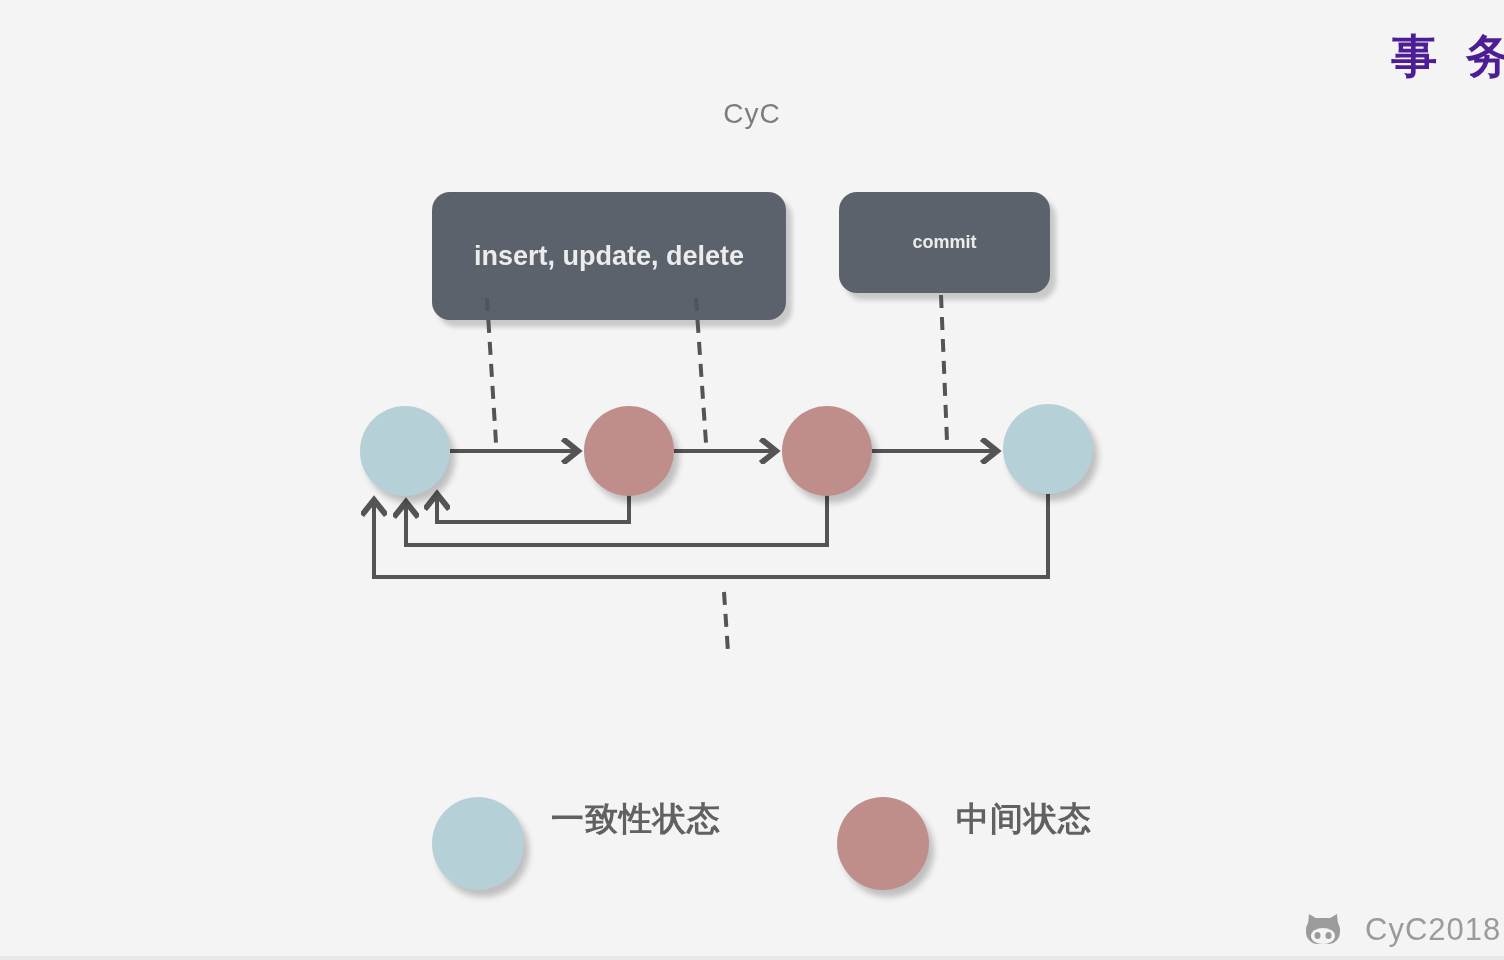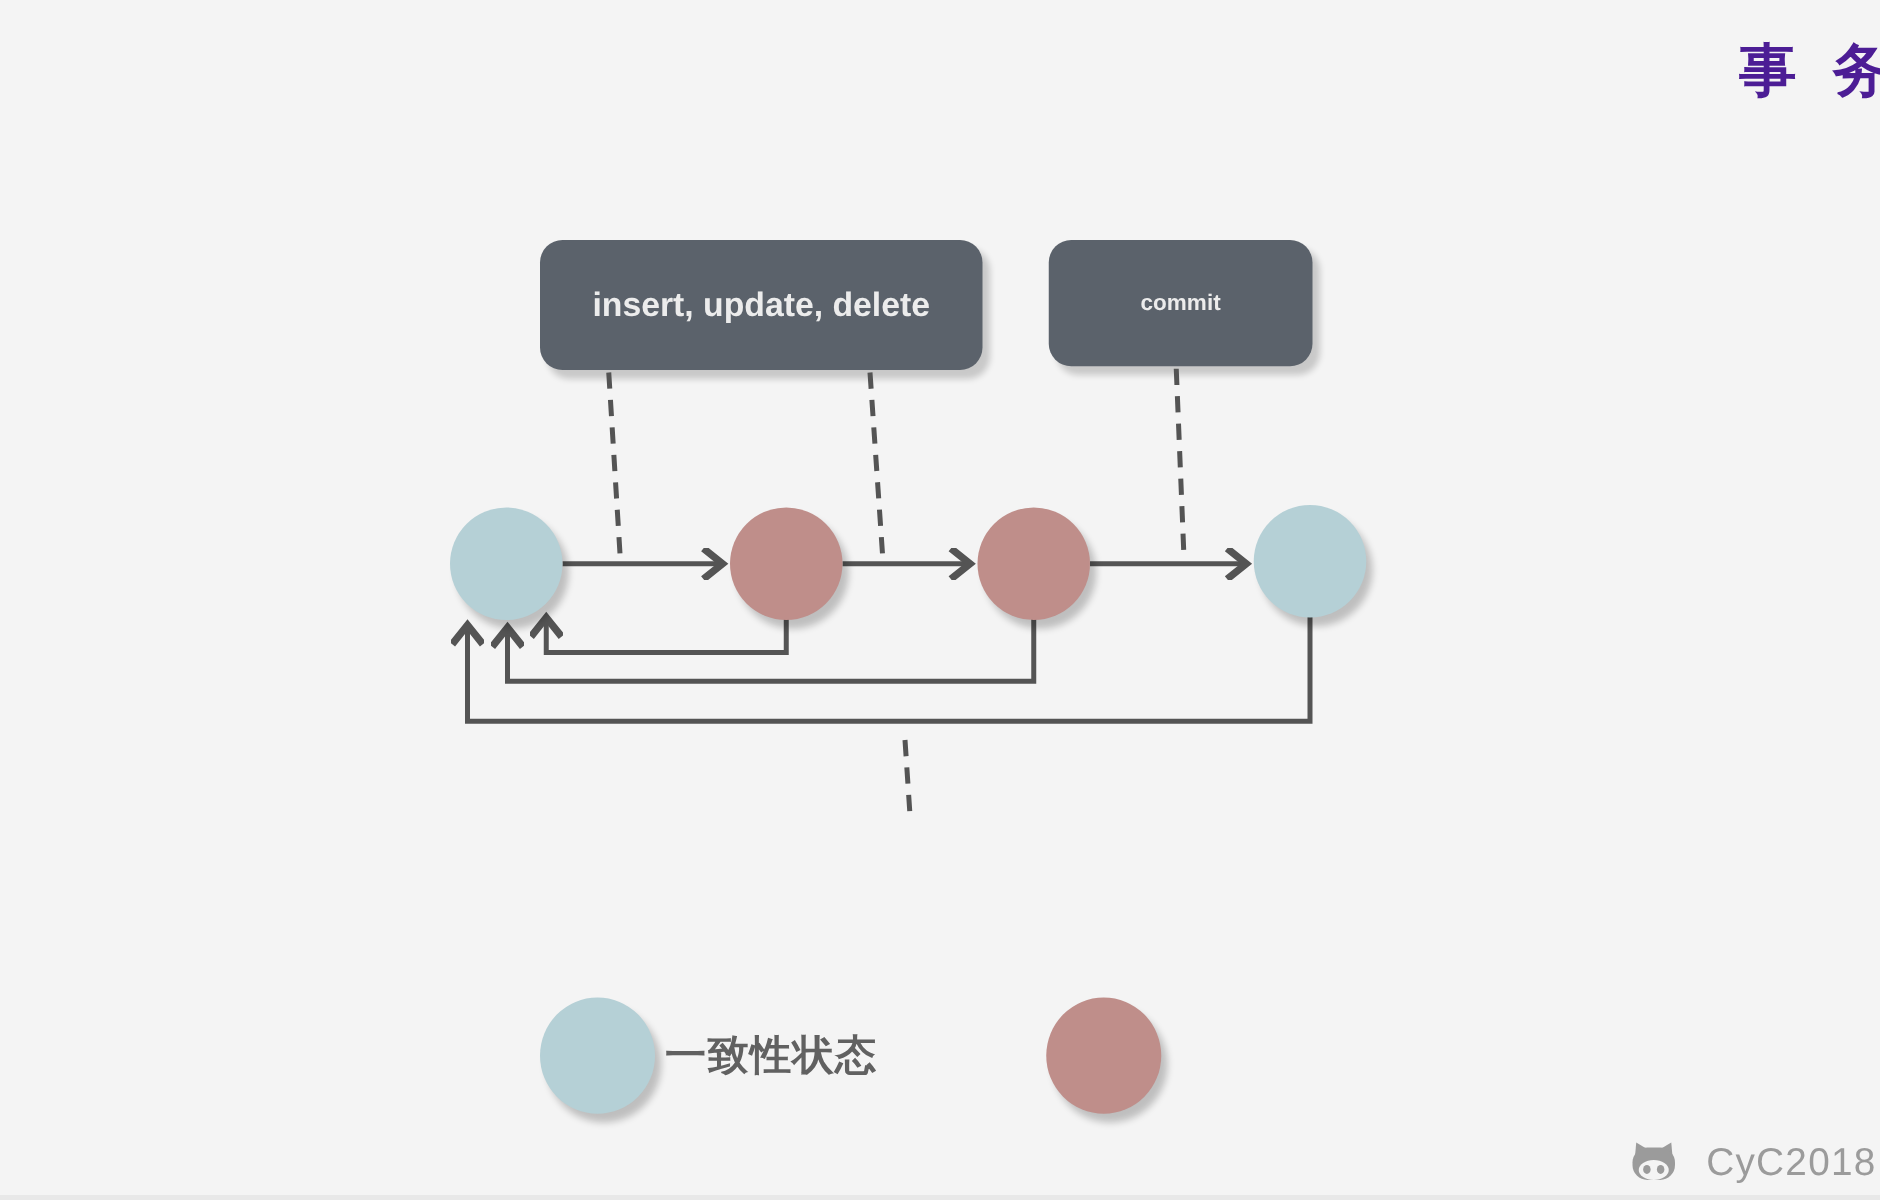--- a/index.html
+++ b/index.html
@@ -25,39 +25,39 @@
   }
   .op-box{
     position:absolute;
     background:#5b626b;
     border-radius:18px;
     box-shadow:6px 7px 5px rgba(0,0,0,0.18);
     display:flex;align-items:center;justify-content:center;
     color:#ececec;font-weight:bold;
     text-align:center;
   }
-  .box-insert{left:432px;top:192px;width:354px;height:104px;font-size:27px;}
+  .box-insert{left:432px;top:192px;width:354px;height:128px;font-size:27px;}
   .box-commit{left:839px;top:192px;width:211px;height:101px;font-size:18px;}
   .box-rollback{left:577px;top:654px;width:295px;height:104px;font-size:29px;}
   .state{
     position:absolute;width:90px;height:90px;border-radius:50%;
     box-shadow:5px 7px 6px rgba(0,0,0,0.22);
   }
   .state-consistent{background:#b5d0d6;}
   .state-intermediate{background:#bf8e8a;}
   .s1{left:360px;top:406px;}
   .s2{left:584px;top:406px;}
   .s3{left:782px;top:406px;}
   .s4{left:1003px;top:404px;}
   .lines{
     position:absolute;left:0;top:0;width:1504px;height:960px;
     pointer-events:none;
   }
   .legend-item{
-    position:absolute;display:flex;align-items:center;gap:8px;
+    position:absolute;display:flex;gap:27px;
     height:94px;
   }
   .legend-blue{left:432px;top:797px;}
   .legend-pink{left:837px;top:797px;}
   .legend-swatch{
     width:92px;height:93px;border-radius:50%;
     box-shadow:5px 7px 6px rgba(0,0,0,0.22);
     flex:0 0 auto;
   }
   .legend-label{
@@ -75,20 +75,21 @@
     position:absolute;left:0;bottom:0;width:100%;height:4px;
     background:#e8e8e8;
   }
 </style>
 </head>
 <body>
 
 <div class="canvas">
 
   <div class="title">事 务</div>
+  <div class="subtitle">CyC</div>
 
   <div class="op-box box-insert">
     <span>insert, update, delete</span>
   </div>
   <div class="op-box box-commit">
     <span>commit</span>
   </div>
 
   <svg class="lines" viewBox="0 0 1504 960" xmlns="http://www.w3.org/2000/svg">
     <defs>
@@ -117,20 +118,21 @@
   <div class="state state-intermediate s3"></div>
   <div class="state state-consistent s4"></div>
 
 
   <div class="legend-item legend-blue">
     <div class="legend-swatch state-consistent"></div>
     <div class="legend-label">一致性状态</div>
   </div>
   <div class="legend-item legend-pink">
     <div class="legend-swatch state-intermediate"></div>
+    <div class="legend-label">中间状态</div>
   </div>
 
   <div class="watermark">
     <svg width="42" height="34" viewBox="0 0 42 34">
       <polygon points="6,12 7,1 17,7" fill="#9b9b9b"></polygon>
       <polygon points="36,12 35,1 25,7" fill="#9b9b9b"></polygon>
       <rect x="4" y="5" width="34" height="26" rx="12" fill="#9b9b9b"></rect>
       <ellipse cx="21" cy="23" rx="12" ry="8" fill="#f4f4f4"></ellipse>
       <ellipse cx="15.5" cy="22.5" rx="3" ry="3.6" fill="#9b9b9b"></ellipse>
       <ellipse cx="26.5" cy="22.5" rx="3" ry="3.6" fill="#9b9b9b"></ellipse>

